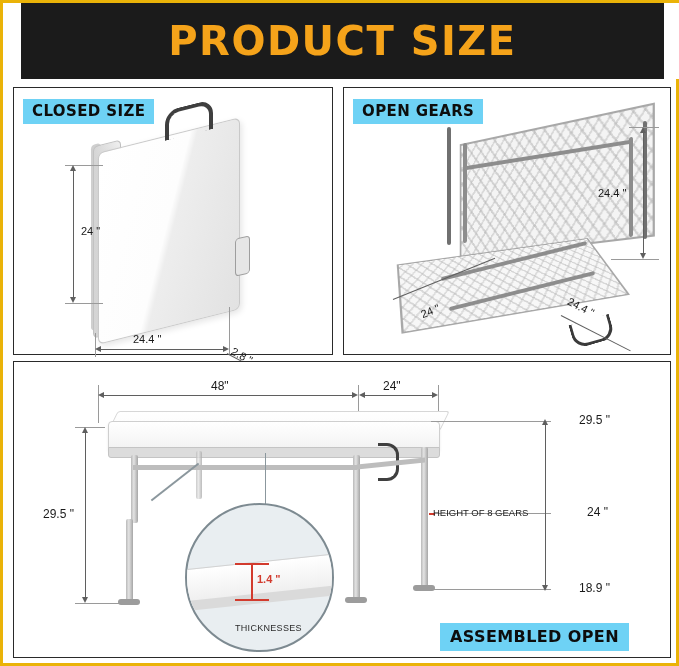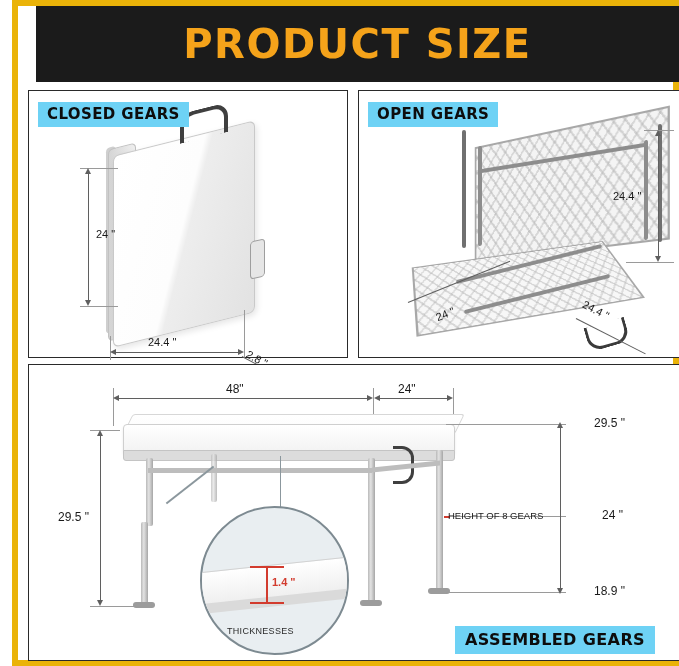--- a/index.html
+++ b/index.html
@@ -3,21 +3,21 @@
 <meta charset="utf-8">
 <style>
   html,body{margin:0;padding:0;}
   body{
     width:679px;height:666px;
     background:#ffffff;
     font-family:"Liberation Sans", sans-serif;
     overflow:hidden;
     position:relative;
   }
-  .page{position:absolute;inset:0;border:6px solid #eab308;box-sizing:border-box;margin-left:12px;}
+  .page{position:absolute;inset:0;border:3px solid #eab308;box-sizing:border-box;}
 
   
   .header{
     position:absolute;left:0;top:0;width:679px;height:76px;
     background:#1b1b1b;
     display:flex;align-items:center;justify-content:center;
   }
   .header-title{
     color:#f5a31a;
     font-size:40px;
@@ -216,21 +216,21 @@
     <div class="dim-line-h" style="left:86px;top:262px;width:126px;"></div>
     <div class="arrow arr-l" style="left:82px;top:259px;"></div>
     <div class="arrow arr-r" style="left:210px;top:259px;"></div>
     <div class="dim-text" style="left:118px;top:206px;top:206px;"></div>
 
     <div class="dim-text" style="left:120px;top:246px;">24.4 "</div>
 
     <div class="dim-line-h" style="left:214px;top:266px;width:28px;transform:rotate(28deg);transform-origin:left center;"></div>
     <div class="dim-text" style="left:222px;top:258px;transform:rotate(28deg);transform-origin:left top;">2.8 "</div>
   </div>
-  <div class="panel-label" id="label-closed">CLOSED GEARS</div>
+  <div class="panel-label" id="label-closed">CLOSED SIZE</div>
 
   <div class="panel" id="panel-open"></div>
   <div id="open-art">
     <div class="op-back"></div>
     <div class="op-front"></div>
 
     <div class="op-hinge" style="left:104px;top:40px;width:4px;height:118px;"></div>
     <div class="op-hinge" style="left:300px;top:34px;width:4px;height:118px;"></div>
 
     <div class="op-leg" style="left:120px;top:56px;width:4px;height:100px;transform:skewY(-9deg);"></div>
@@ -315,18 +315,18 @@
 
     <div class="mag-line"></div>
     <div class="dim-line-v" style="left:252px;top:92px;height:52px;background:#8b979d;"></div>
     <div class="mag-circle">
       <div class="mag-slab"></div>
       <div class="mag-slab-edge"></div>
       <div class="red-dim" style="left:64px;top:58px;width:1.5px;height:38px;"></div>
       <div class="red-dim" style="left:48px;top:58px;width:34px;height:1.5px;"></div>
       <div class="red-dim" style="left:48px;top:94px;width:34px;height:1.5px;"></div>
       <div class="red-text" style="left:70px;top:68px;">1.4 "</div>
-      <div class="thick-text" style="left:25px;top:118px;">THICKNESSES</div>
+      <div class="thick-text" style="left:48px;top:118px;">THICKNESSES</div>
     </div>
   </div>
-  <div class="panel-label" id="label-assembled">ASSEMBLED GEARS</div>
+  <div class="panel-label" id="label-assembled">ASSEMBLED OPEN</div>
 
 </div>
 
 </body></html>

